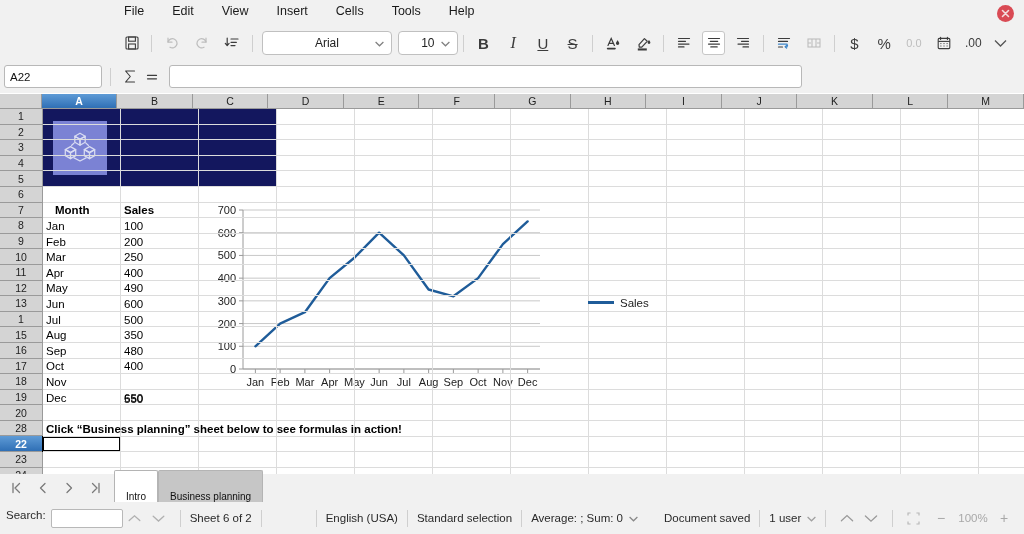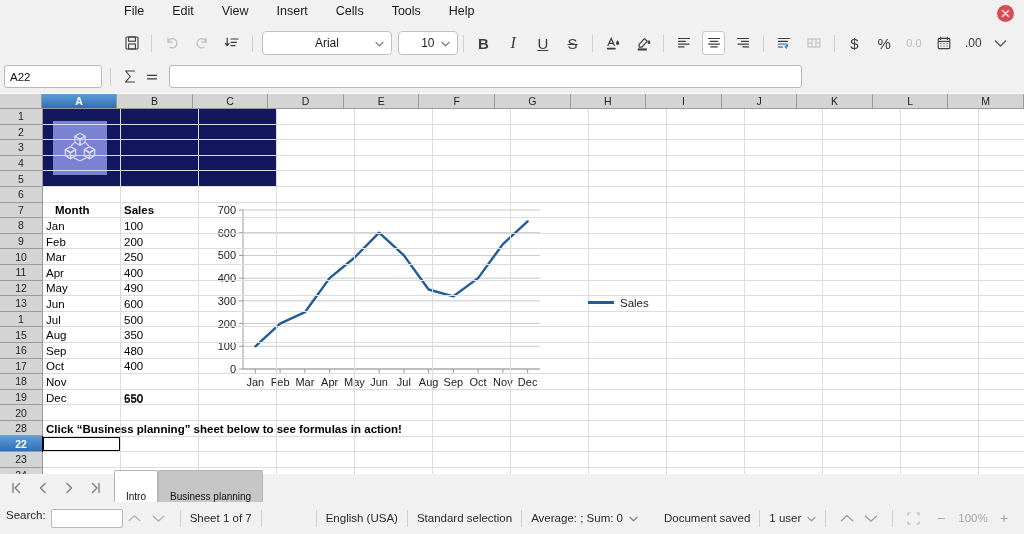--- a/index.html
+++ b/index.html
@@ -560,21 +560,21 @@
       <svg width="13" height="9" viewBox="0 0 13 9" fill="none" stroke="currentColor" stroke-width="1.3" stroke-linecap="round">
           <path d="M1.2 6.6 L6.5 1.8 L11.8 6.6"></path>
         </svg>
     </div>
     <div class="sb-arrow">
       <svg width="13" height="9" viewBox="0 0 13 9" fill="none" stroke="currentColor" stroke-width="1.3" stroke-linecap="round">
           <path d="M1.2 2.2 L6.5 7 L11.8 2.2"></path>
         </svg>
     </div>
     <div class="sb-sep"></div>
-    <div class="sb-item">Sheet 1 of 7</div>
+    <div class="sb-item">Sheet 6 of 2</div>
     <div class="sb-sep"></div>
     <div style="width:36px"></div>
     <div class="sb-sep"></div>
     <div class="sb-item">English (USA)</div>
     <div class="sb-sep"></div>
     <div class="sb-item">Standard selection</div>
     <div class="sb-sep"></div>
     <div class="sb-item">Average: ; Sum: 0</div>
     <span class="sb-caret">
       <svg width="9" height="6" viewBox="0 0 9 6">

